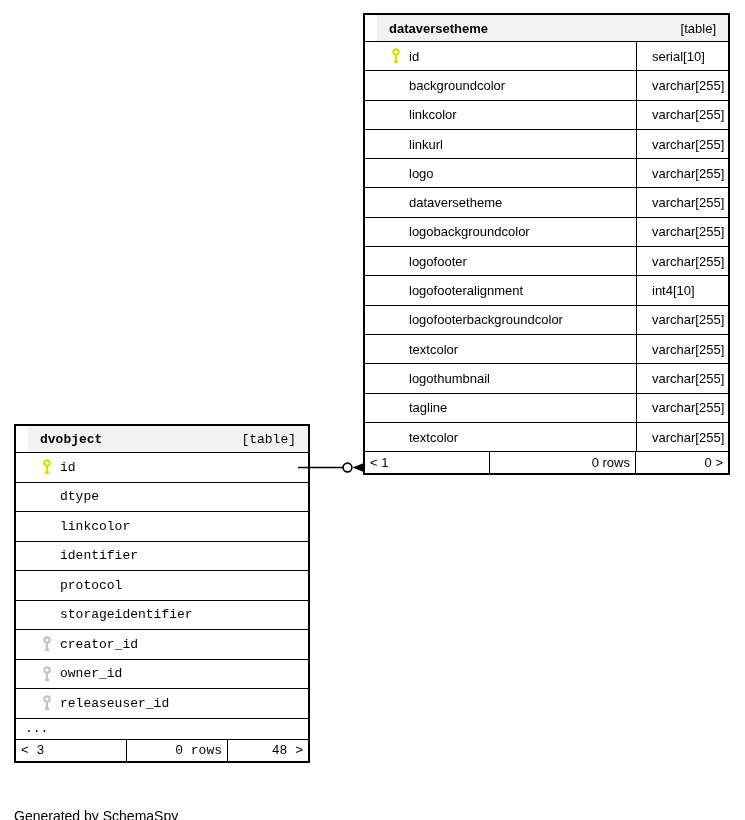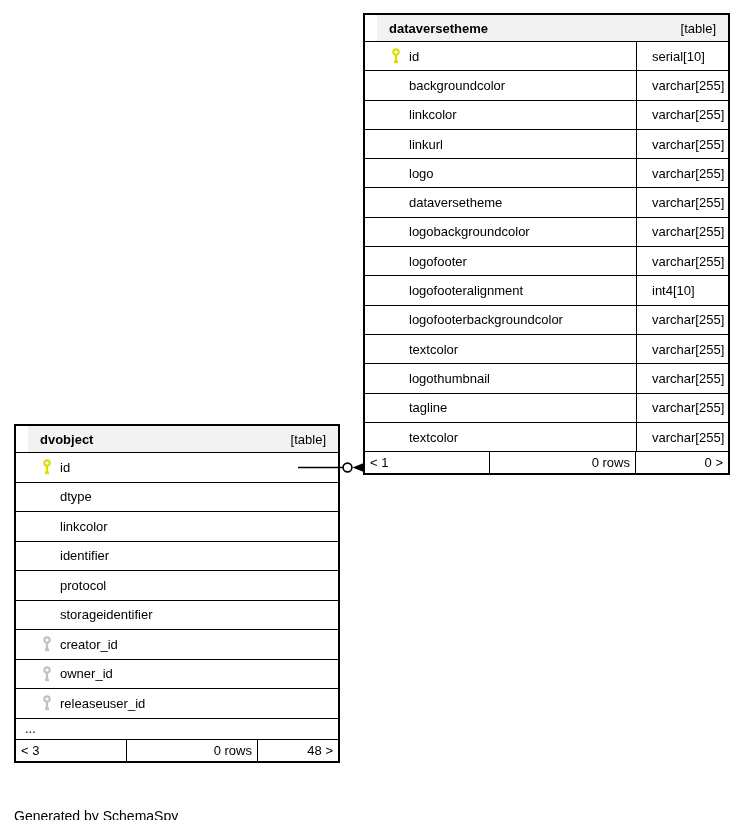--- a/index.html
+++ b/index.html
@@ -17,21 +17,21 @@
   }
   .schema-table {
     position: absolute;
     background: #ffffff;
     border: 2px solid #000000;
     box-sizing: border-box;
     font-size: 13px;
     color: #000000;
   }
   #table-dataversetheme { left: 363px; top: 13px; width: 367px; }
-  #table-dvobject       { left: 14px;  top: 424px; width: 326px; }
+  #table-dvobject       { left: 14px;  top: 424px; width: 296px; font-family: Liberation Mono, monospace; }
 
   .tbl-header {
     display: flex;
     justify-content: space-between;
     align-items: center;
     background: #f2f2f2;
     height: 26px;
     padding: 0 12px;
     box-sizing: border-box;
     margin-left: 12px;

